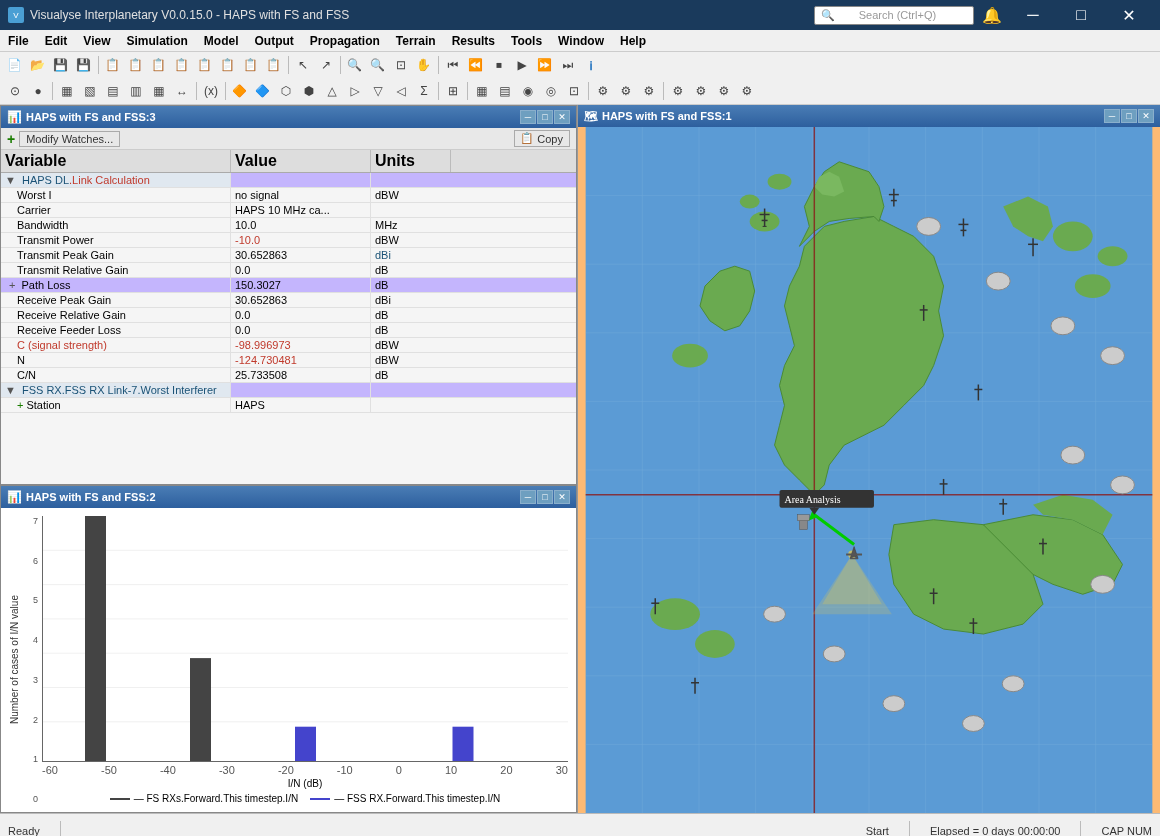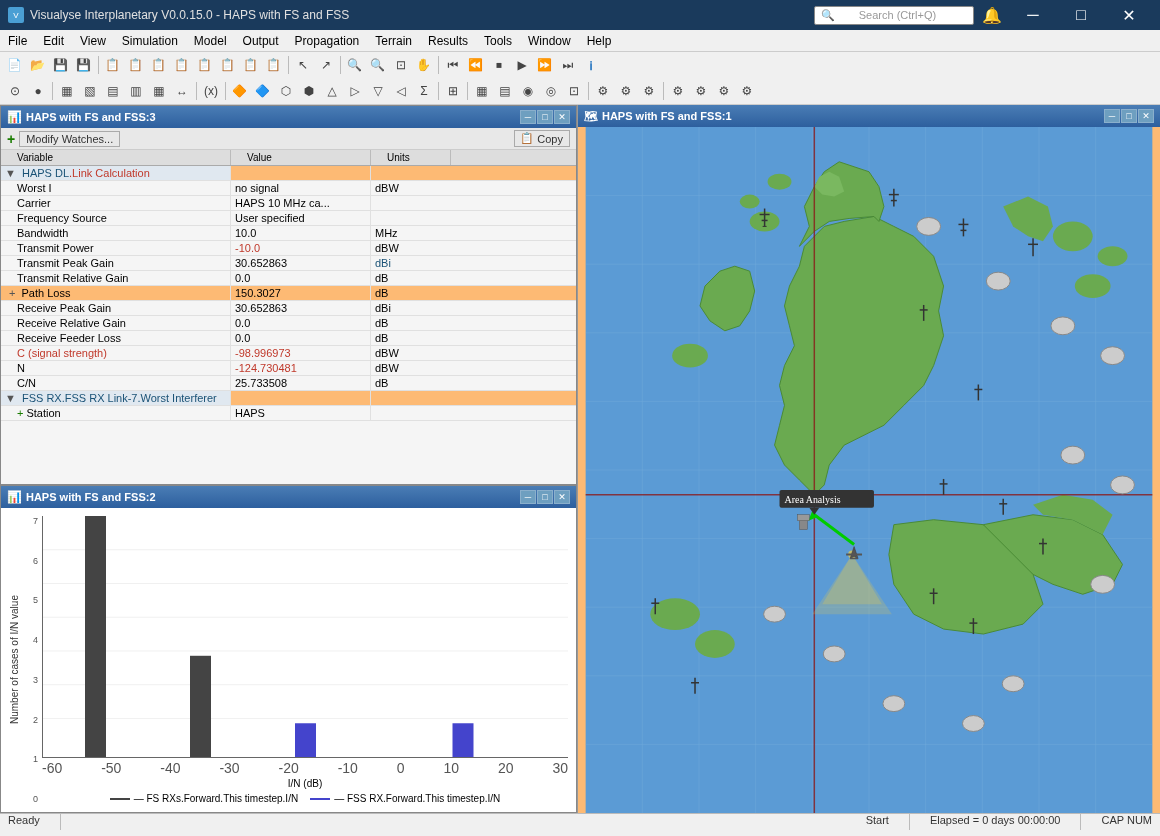--- a/index.html
+++ b/index.html
@@ -8,21 +8,21 @@
     
     .title-bar { background: #1a3a5c; color: white; height: 30px; display: flex; align-items: center; justify-content: space-between; padding: 0 8px; }
     .title-bar-left { display: flex; align-items: center; gap: 6px; }
     .title-bar-icon { width: 16px; height: 16px; background: #4a9fd4; border-radius: 2px; display: flex; align-items: center; justify-content: center; font-size: 8px; color: white; }
     .title-bar-text { font-size: 12px; color: #e0e0e0; }
     .title-bar-controls { display: flex; gap: 2px; }
     .title-btn { width: 46px; height: 30px; border: none; cursor: pointer; display: flex; align-items: center; justify-content: center; font-size: 16px; background: transparent; color: white; }
     
     
     .menu-bar { background: #f0f0f0; height: 22px; display: flex; align-items: center; border-bottom: 1px solid #ccc; }
-    .menu-item { padding: 2px 8px; cursor: pointer; font-size: 12px; color: #000; height: 100%; display: flex; align-items: center; }
+    .menu-item { padding: 2px 8px; cursor: pointer; font-size: 12px; color: #000; height: 100%; display: flex; align-items: center; font-weight: bold; }
     
     
     .toolbar-container { background: #f0f0f0; border-bottom: 1px solid #ccc; }
     .toolbar { display: flex; align-items: center; padding: 2px 4px; gap: 1px; height: 26px; }
     .toolbar-btn { width: 22px; height: 22px; border: 1px solid transparent; background: transparent; cursor: pointer; display: flex; align-items: center; justify-content: center; font-size: 12px; color: #444; }
     .toolbar-sep { width: 1px; height: 18px; background: #bbb; margin: 0 2px; }
     
     
     .search-box { background: white; border: 1px solid #888; border-radius: 2px; padding: 2px 6px; font-size: 11px; width: 160px; color: #666; display: flex; align-items: center; gap: 4px; }
     
@@ -41,27 +41,27 @@
     
     .watch-window { height: 380px; flex-shrink: 0; }
     .watch-toolbar { background: #e8e8e8; padding: 2px 6px; display: flex; align-items: center; justify-content: space-between; border-bottom: 1px solid #ccc; }
     .watch-toolbar-left { display: flex; align-items: center; gap: 4px; }
     .modify-watches { background: #e8e8e8; border: 1px solid #aaa; padding: 1px 6px; cursor: pointer; font-size: 11px; color: #333; display: flex; align-items: center; gap: 3px; }
     .copy-btn { background: #e8e8e8; border: 1px solid #aaa; padding: 1px 6px; cursor: pointer; font-size: 11px; color: #333; display: flex; align-items: center; gap: 3px; }
     
     
     .watch-table { flex: 1; overflow: hidden; }
     .table-header { display: grid; grid-template-columns: 230px 140px 80px 20px; background: #ddd; border-bottom: 1px solid #aaa; }
-    .th { padding: 2px 16px; font-weight: normal; border-right: 1px solid #bbb; font-size: 10px; cursor: pointer; }
+    .th { padding: 2px 4px; font-weight: bold; border-right: 1px solid #bbb; font-size: 16px; cursor: pointer; }
     .th:last-child { border-right: none; }
     .table-body { overflow-y: auto; height: 290px; }
     .table-row { display: grid; grid-template-columns: 230px 140px 80px 20px; border-bottom: 1px solid #e0e0e0; }
     .td { padding: 1px 4px; font-size: 11px; border-right: 1px solid #e0e0e0; white-space: nowrap; overflow: hidden; }
     .td:last-child { border-right: none; }
-    .group-row { background: #fdba74; font-weight: normal; }
+    .group-row { background: #c4b5fd; font-weight: normal; }
     .negative-val { color: #c0392b; }
     .section-header { color: #1a5276; background: #e0e8f0; }
     .expand-icon { color: #555; margin-right: 3px; cursor: pointer; }
     .indent-1 { padding-left: 16px; }
     
     
     .chart-window { flex: 1; }
     .chart-area { background: white; flex: 1; padding: 8px; display: flex; }
     .chart-y-label { writing-mode: vertical-rl; transform: rotate(180deg); font-size: 10px; text-align: center; color: #333; margin-right: 4px; white-space: nowrap; }
     .chart-inner { flex: 1; display: flex; flex-direction: column; }
@@ -71,21 +71,21 @@
     .legend-item { display: flex; align-items: center; gap: 4px; }
     .legend-line { width: 20px; height: 2px; }
     
     
     .right-panel { flex: 1; background: #f0f0f0; }
     .map-window { width: 100%; height: 100%; display: flex; flex-direction: column; }
     .map-title { background: linear-gradient(to bottom, #4a7db5, #2d5f9e); color: white; height: 22px; display: flex; align-items: center; justify-content: space-between; padding: 0 6px; font-size: 11px; font-weight: bold; }
     .map-area { flex: 1; position: relative; overflow: hidden; background: #fdba74; }
     
     
-    .status-bar { background: #f0f0f0; border-top: 1px solid #bbb; height: 24px; display: flex; align-items: flex-start; padding: 0 8px; gap: 20px; font-size: 11px; color: #333; }
+    .status-bar { background: #f0f0f0; border-top: 1px solid #bbb; height: 24px; display: flex; align-items: flex-end; padding: 0 8px; gap: 20px; font-size: 11px; color: #333; }
     .status-sep { width: 1px; height: 16px; background: #bbb; }
     
     
     .table-body::-webkit-scrollbar { width: 12px; }
     .table-body::-webkit-scrollbar-track { background: #f0f0f0; }
     .table-body::-webkit-scrollbar-thumb { background: #aaa; border: 1px solid #888; }
     
     
     .map-svg { width: 100%; height: 100%; }
 
@@ -255,25 +255,20 @@
             <div class="td indent-1">Worst I</div>
             <div class="td">no signal</div>
             <div class="td">dBW</div>
           </div>
           <div class="table-row">
             <div class="td indent-1">Carrier</div>
             <div class="td">HAPS 10 MHz ca...</div>
             <div class="td"></div>
           </div>
           <div class="table-row">
-            <div class="td indent-1">Frequency Source</div>
-            <div class="td">User specified</div>
-            <div class="td"></div>
-          </div>
-          <div class="table-row">
             <div class="td indent-1">Bandwidth</div>
             <div class="td">10.0</div>
             <div class="td">MHz</div>
           </div>
           <div class="table-row">
             <div class="td indent-1">Transmit Power</div>
             <div class="td negative-val">-10.0</div>
             <div class="td">dBW</div>
           </div>
           <div class="table-row">
@@ -386,21 +381,21 @@
                   <rect x="8%" y="0%" width="4%" height="100%" fill="#444444"></rect>
 
                   <rect x="28%" y="58%" width="4%" height="42%" fill="#444444"></rect>
 
                   <rect x="48%" y="86%" width="4%" height="14%" fill="#4444cc"></rect>
 
                   <rect x="78%" y="86%" width="4%" height="14%" fill="#4444cc"></rect>
                 </svg>
               </div>
 
-              <div style="display:flex;justify-content:space-between;font-size:14px;color:#555;padding-top:2px;">
+              <div style="display:flex;justify-content:space-between;font-size:11px;color:#555;padding-top:2px;">
                 <span>-60</span>
                 <span>-50</span>
                 <span>-40</span>
                 <span>-30</span>
                 <span>-20</span>
                 <span>-10</span>
                 <span>0</span>
                 <span>10</span>
                 <span>20</span>
                 <span>30</span>

